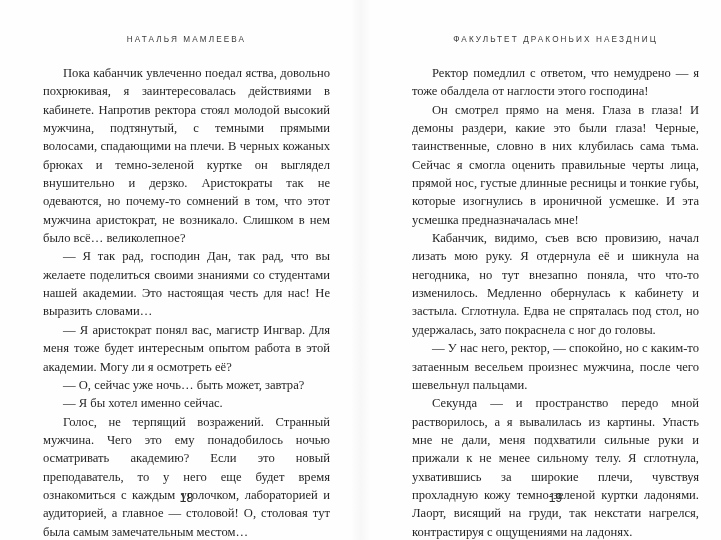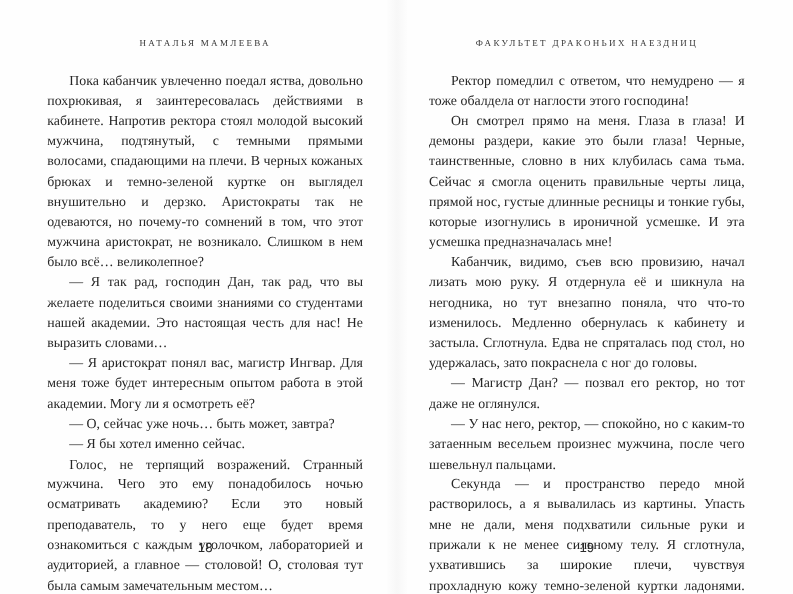--- a/index.html
+++ b/index.html
@@ -27,29 +27,29 @@
       width: 18px;
       height: 540px;
       background: linear-gradient(to right, #fdfdfd, #f7f7f7 50%, #fdfdfd);
     }
     .page {
       position: absolute;
       top: 0;
       height: 540px;
     }
     .page.left { left: 43px; width: 287px; }
-    .page.right { left: 390px; width: 287px; }
+    .page.right { left: 412px; width: 287px; }
 
     .running-head {
       position: absolute;
       top: 35px;
       left: 0;
       width: 100%;
       text-align: center;
-      font-family: Liberation Serif, serif;
+      font-family: Liberation Sans, sans-serif;
       font-size: 8.2px;
       letter-spacing: 2.1px;
       color: #3a3a3a;
       white-space: nowrap;
     }
     .text-block {
       position: absolute;
       top: 64px;
       left: 0;
       width: 100%;
@@ -95,20 +95,19 @@
     </div>
     <div class="folio">18</div>
   </div>
 
   <div class="page right">
     <div class="running-head">ФАКУЛЬТЕТ ДРАКОНЬИХ НАЕЗДНИЦ</div>
     <div class="text-block">
       <p>Ректор помедлил с ответом, что немудрено — я тоже обалдела от наглости этого господина!</p>
       <p>Он смотрел прямо на меня. Глаза в глаза! И демоны раздери, какие это были глаза! Черные, таинственные, словно в них клубилась сама тьма. Сейчас я смогла оценить правильные черты лица, прямой нос, густые длинные ресницы и тонкие губы, которые изогнулись в ироничной усмешке. И эта усмешка предназначалась мне!</p>
       <p>Кабанчик, видимо, съев всю провизию, начал лизать мою руку. Я отдернула её и шикнула на негодника, но тут внезапно поняла, что что-то изменилось. Медленно обернулась к кабинету и застыла. Сглотнула. Едва не спряталась под стол, но удержалась, зато покраснела с ног до головы.</p>
-      <p>— Магистр Дан? — позвал его ректор, но тот даже не оглянулся.</p>
       <p>— У нас него, ректор, — спокойно, но с каким-то затаенным весельем произнес мужчина, после чего шевельнул пальцами.</p>
       <p>Секунда — и пространство передо мной растворилось, а я вывалилась из картины. Упасть мне не дали, меня подхватили сильные руки и прижали к не менее сильному телу. Я сглотнула, ухватившись за широкие плечи, чувствуя прохладную кожу темно-зеленой куртки ладонями. Лаорт, висящий на груди, так некстати нагрелся, контрастируя с ощущениями на ладонях.</p>
 
     </div>
     <div class="folio">19</div>
   </div>
 </div>
 
 </body></html>

